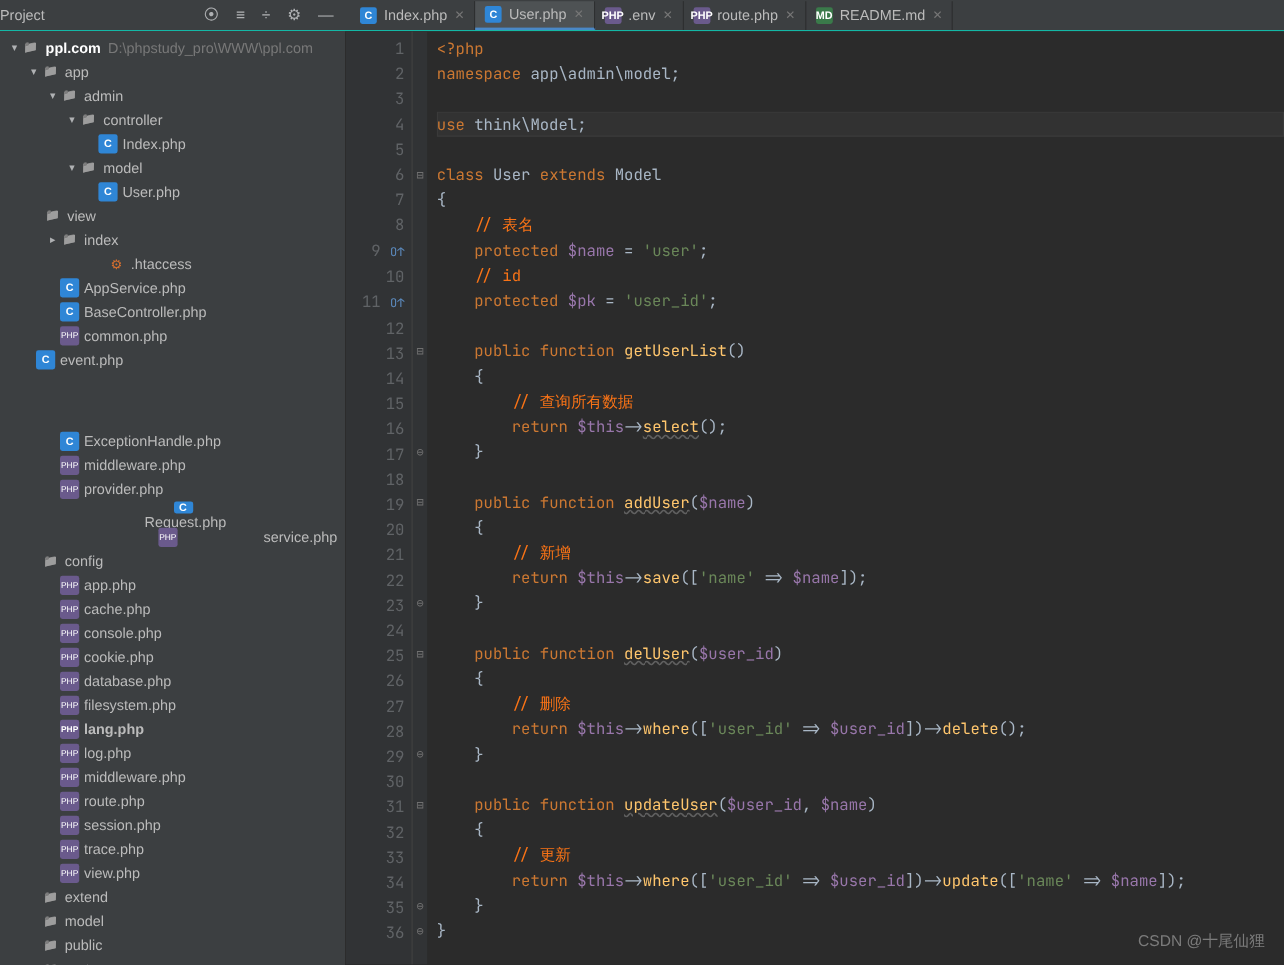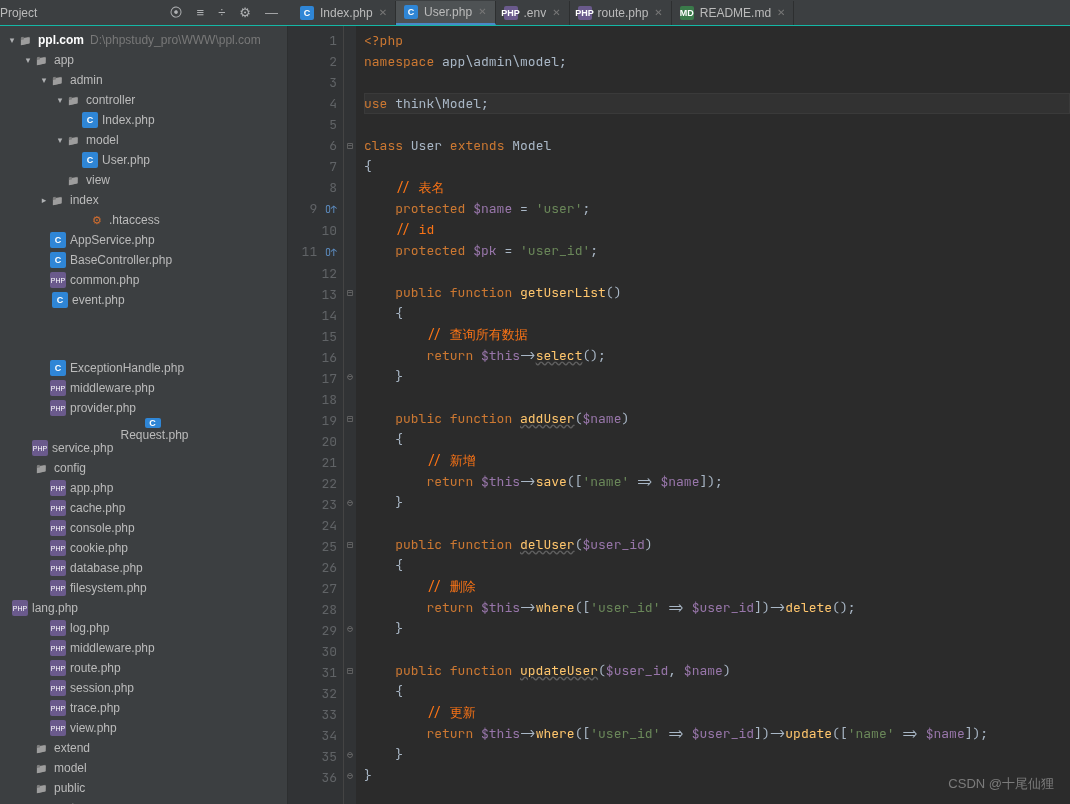--- a/index.html
+++ b/index.html
@@ -223,21 +223,21 @@
       <div class="tree-row" style="padding-left: 54px;">
         <span class="chev">▾</span>
         <span class="ficon folder"></span>
         <span class="tree-label">model</span>
       </div>
       <div class="tree-row" style="padding-left: 70px;">
         <span class="chev"></span>
         <span class="ficon file-c"></span>
         <span class="tree-label">User.php</span>
       </div>
-      <div class="tree-row" style="padding-left: 54px;">
+      <div class="tree-row" style="padding-left: 24px;">
         <span class="chev"></span>
         <span class="ficon folder"></span>
         <span class="tree-label">view</span>
       </div>
       <div class="tree-row" style="padding-left: 38px;">
         <span class="chev">▸</span>
         <span class="ficon folder"></span>
         <span class="tree-label">index</span>
       </div>
       <div class="tree-row" style="padding-left: 46px; margin-left: 31px;">
@@ -253,21 +253,21 @@
       <div class="tree-row" style="padding-left: 38px;">
         <span class="chev"></span>
         <span class="ficon file-c"></span>
         <span class="tree-label">BaseController.php</span>
       </div>
       <div class="tree-row" style="padding-left: 38px;">
         <span class="chev"></span>
         <span class="ficon file-php"></span>
         <span class="tree-label">common.php</span>
       </div>
-      <div class="tree-row" style="padding-left: 40px; text-align: right;">
+      <div class="tree-row" style="padding-left: 18px; text-align: right;">
         <span class="chev"></span>
         <span class="ficon file-c"></span>
         <span class="tree-label">event.php</span>
       </div>
       <div class="tree-row" style="padding-left: 38px; margin-top: 48px;">
         <span class="chev"></span>
         <span class="ficon file-c"></span>
         <span class="tree-label">ExceptionHandle.php</span>
       </div>
       <div class="tree-row" style="padding-left: 38px;">
@@ -278,21 +278,21 @@
       <div class="tree-row" style="padding-left: 38px;">
         <span class="chev"></span>
         <span class="ficon file-php"></span>
         <span class="tree-label">provider.php</span>
       </div>
       <div class="tree-row" style="padding-left: 28px; flex-direction: column;">
         <span class="chev"></span>
         <span class="ficon file-c"></span>
         <span class="tree-label">Request.php</span>
       </div>
-      <div class="tree-row" style="padding-left: 20px;">
+      <div class="tree-row" style="padding-left: 52px; justify-content: space-between;">
         <span class="chev"></span>
         <span class="ficon file-php"></span>
         <span class="tree-label">service.php</span>
       </div>
       <div class="tree-row" style="padding-left: 22px;">
         <span class="chev"></span>
         <span class="ficon folder"></span>
         <span class="tree-label">config</span>
       </div>
       <div class="tree-row" style="padding-left: 38px;">
@@ -318,21 +318,21 @@
       <div class="tree-row" style="padding-left: 38px;">
         <span class="chev"></span>
         <span class="ficon file-php"></span>
         <span class="tree-label">database.php</span>
       </div>
       <div class="tree-row" style="padding-left: 38px;">
         <span class="chev"></span>
         <span class="ficon file-php"></span>
         <span class="tree-label">filesystem.php</span>
       </div>
-      <div class="tree-row" style="">
+      <div class="tree-row" style="padding-left: 38px; font-weight: bold;">
         <span class="chev"></span>
         <span class="ficon file-php"></span>
         <span class="tree-label">lang.php</span>
       </div>
       <div class="tree-row" style="padding-left: 38px;">
         <span class="chev"></span>
         <span class="ficon file-php"></span>
         <span class="tree-label">log.php</span>
       </div>
       <div class="tree-row" style="padding-left: 38px;">

